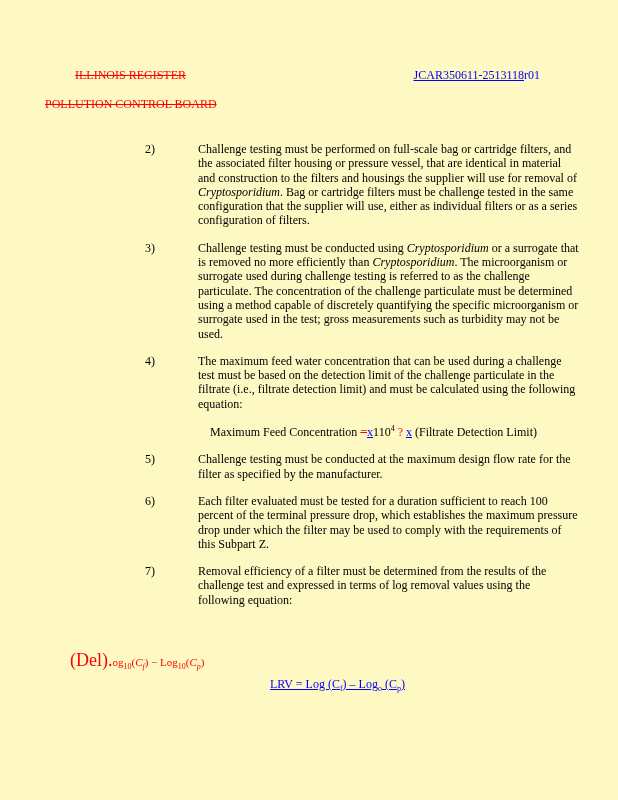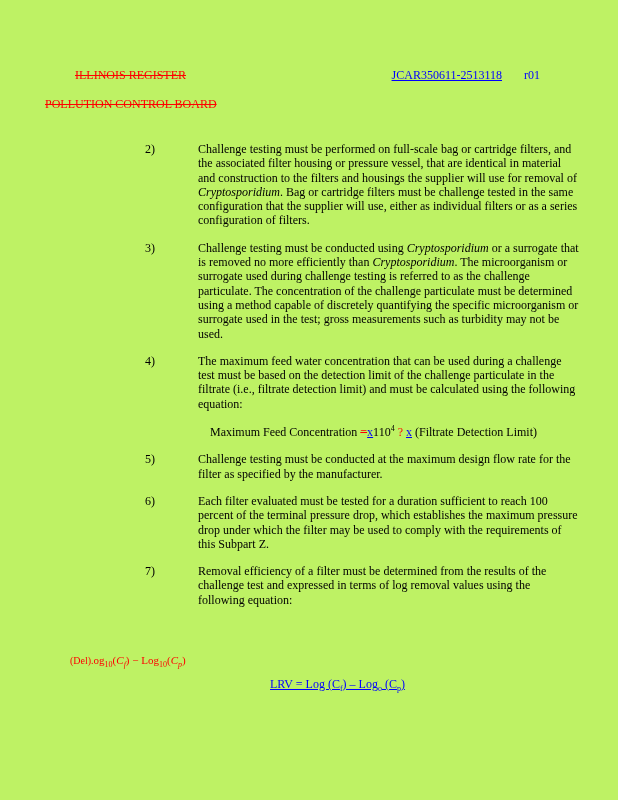--- a/index.html
+++ b/index.html
@@ -1,52 +1,52 @@
 <!DOCTYPE html>
 <html><head>
 <meta charset="utf-8">
 <style>
   html,body{margin:0;padding:0;background:#fff;}
   .page{
     position:relative;
     width:618px;height:800px;
-    background:#bef264;
+    background:#fef9c3;
     font-family:"Liberation Serif", serif;
     font-size:12px;
     line-height:14.3px;
     color:#000000;
     overflow:hidden;
   }
   .red{color:#ff0000;}
   .strike{text-decoration:line-through;}
   .header{
     position:absolute;top:68px;left:75px;width:465px;
     display:flex;justify-content:space-between;align-items:baseline;
   }
   .jcar-link{color:#0000ff;text-decoration:underline;cursor:pointer;}
-  .jcar-suffix{color:#0000ff;text-decoration:none;padding-left:22px;}
+  .jcar-suffix{color:#0000ff;text-decoration:none;}
   .titles{position:absolute;top:97px;left:0;width:618px;text-align:left;margin-left:45px;}
   .titles .tline{color:#ff0000;text-decoration:line-through;}
   .body{position:absolute;top:129px;left:145px;width:434px;}
   .intro{margin:0 0 0 37px;width:396px;}
   .item{display:flex;margin-top:13px;}
   .item .num{width:37px;flex:none;}
   .item .txt{width:396px;margin-left:16px;}
   .txt em{font-style:italic;}
   .feed-eq{margin:14px 0 0 23px;white-space:nowrap;text-align:center;}
   .rev-del{color:#ff0000;text-decoration:line-through;}
   .rev-ins{color:#0000ff;text-decoration:underline;}
   .qmark{color:#ff0000;}
   sup{font-size:8px;vertical-align:super;line-height:0;}
   sub{font-size:8px;vertical-align:sub;line-height:0;}
   .del-eq{
     position:absolute;top:653px;left:70px;
     color:#ff0000;white-space:nowrap;
   }
-  .del-label{font-size:10px;}
+  .del-label{font-size:18px;}
   .del-math{font-size:11px;}
   .del-math .mvar{font-style:italic;}
   .lrv-eq{
     position:absolute;top:677px;left:270px;
     color:#0000ff;text-decoration:underline;white-space:nowrap;
   }
 </style>
 </head>
 <body>
 

